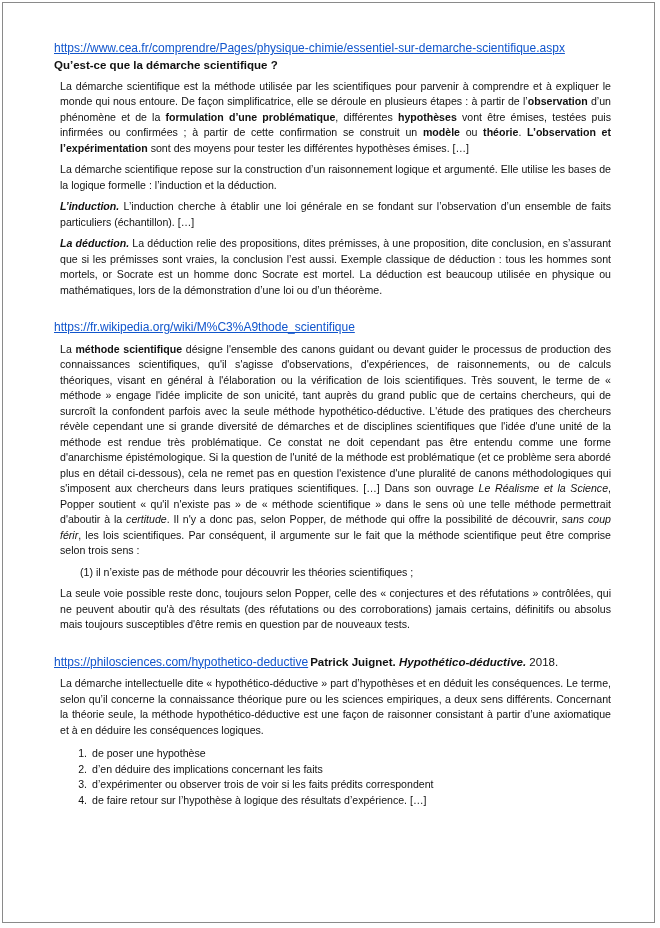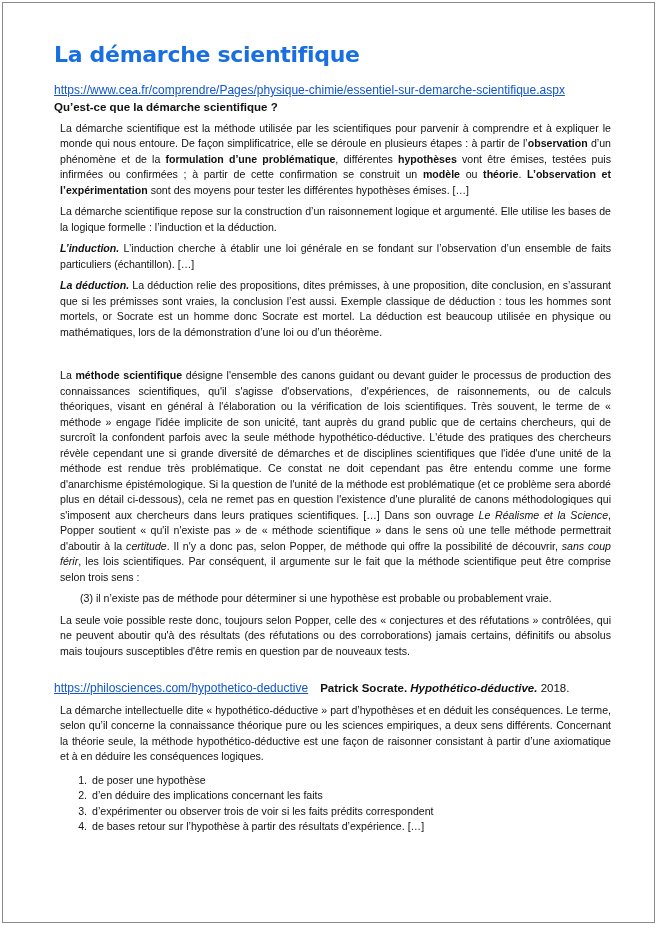--- a/index.html
+++ b/index.html
@@ -18,60 +18,60 @@
     font-size: 22px; font-weight: bold; color: #1a6fe0; line-height: 28px;
     letter-spacing: -0.3px;
   }
   a.link { color: #1155cc; text-decoration: underline; font-size: 12px; }
   h2 { margin: 0; font-size: 11.5px; font-weight: bold; line-height: 16px; }
   p { margin: 6px; text-align: justify; }
   .section-gap { height: 16px; }
   .indent { padding-left: 20px; }
   ol { margin: 8px; padding-left: 28px; }
   ol li { padding-left: 2px; }
-  .src-line { display: flex; align-items: baseline; gap: 12px; }
+  .src-line { display: flex; align-items: baseline; gap: 2px; }
   .src-line .cite { font-size: 11.5px; }
 </style>
 </head>
 <body>
 
 <div class="page">
   <div class="content">
 
-    <h1>La démarche scientifique</h1>
 
     <div>
       <a class="link" href="#">https://www.cea.fr/comprendre/Pages/physique-chimie/essentiel-sur-demarche-scientifique.aspx</a>
       <h2>Qu’est-ce que la démarche scientifique ?</h2>
       <p><span>La démarche scientifique est la méthode utilisée par les scientifiques pour parvenir à comprendre et à expliquer le monde qui nous entoure. De façon simplificatrice, elle se déroule en plusieurs étapes : à partir de l’</span><b>observation</b><span> d’un phénomène et de la </span><b>formulation d’une problématique</b><span>, différentes </span><b>hypothèses</b><span> vont être émises, testées puis infirmées ou confirmées ; à partir de cette confirmation se construit un </span><b>modèle</b><span> ou </span><b>théorie</b><span>. </span><b>L’observation et l’expérimentation</b><span> sont des moyens pour tester les différentes hypothèses émises. […]</span></p>
       <p>La démarche scientifique repose sur la construction d’un raisonnement logique et argumenté. Elle utilise les bases de la logique formelle : l’induction et la déduction.</p>
       <p><b><i>L’induction.</i></b><span> L’induction cherche à établir une loi générale en se fondant sur l’observation d’un ensemble de faits particuliers (échantillon). […]</span></p>
       <p><b><i>La déduction.</i></b><span> La déduction relie des propositions, dites prémisses, à une proposition, dite conclusion, en s’assurant que si les prémisses sont vraies, la conclusion l’est aussi. Exemple classique de déduction : tous les hommes sont mortels, or Socrate est un homme donc Socrate est mortel. La déduction est beaucoup utilisée en physique ou mathématiques, lors de la démonstration d’une loi ou d’un théorème.</span></p>
     </div>
 
     <div class="section-gap"></div>
 
     <div>
+      <a class="link" href="#">https://fr.wikipedia.org/wiki/M%C3%A9thode_scientifique</a>
       <p><span>La </span><b>méthode scientifique</b><span> désigne l'ensemble des canons guidant ou devant guider le processus de production des connaissances scientifiques, qu'il s'agisse d'observations, d'expériences, de raisonnements, ou de calculs théoriques, visant en général à l'élaboration ou la vérification de lois scientifiques. Très souvent, le terme de « méthode » engage l'idée implicite de son unicité, tant auprès du grand public que de certains chercheurs, qui de surcroît la confondent parfois avec la seule méthode hypothético-déductive. L'étude des pratiques des chercheurs révèle cependant une si grande diversité de démarches et de disciplines scientifiques que l'idée d'une unité de la méthode est rendue très problématique. Ce constat ne doit cependant pas être entendu comme une forme d'anarchisme épistémologique. Si la question de l'unité de la méthode est problématique (et ce problème sera abordé plus en détail ci-dessous), cela ne remet pas en question l'existence d'une pluralité de canons méthodologiques qui s'imposent aux chercheurs dans leurs pratiques scientifiques. […] Dans son ouvrage </span><i>Le Réalisme et la Science</i><span>, Popper soutient « qu'il n'existe pas » de « méthode scientifique » dans le sens où une telle méthode permettrait d'aboutir à la </span><i>certitude</i><span>. Il n'y a donc pas, selon Popper, de méthode qui offre la possibilité de découvrir, </span><i>sans coup férir</i><span>, les lois scientifiques. Par conséquent, il argumente sur le fait que la méthode scientifique peut être comprise selon trois sens :</span></p>
       <div class="indent">
-        <p>(3) il n’existe pas de méthode pour déterminer si une hypothèse est probable ou probablement vraie.</p>
+        <p>(1) il n’existe pas de méthode pour découvrir les théories scientifiques ;</p>
       </div>
       <p>La seule voie possible reste donc, toujours selon Popper, celle des « conjectures et des réfutations » contrôlées, qui ne peuvent aboutir qu'à des résultats (des réfutations ou des corroborations) jamais certains, définitifs ou absolus mais toujours susceptibles d'être remis en question par de nouveaux tests.</p>
     </div>
 
     <div class="section-gap"></div>
 
     <div>
       <div class="src-line">
         <a class="link" href="#">https://philosciences.com/hypothetico-deductive</a>
-        <span class="cite"><b>Patrick Socrate.</b> <b><i>Hypothético-déductive.</i></b> <span>2018.</span></span>
+        <span class="cite"><b>Patrick Juignet.</b> <b><i>Hypothético-déductive.</i></b> <span>2018.</span></span>
       </div>
       <p>La démarche intellectuelle dite « hypothético-déductive » part d’hypothèses et en déduit les conséquences. Le terme, selon qu’il concerne la connaissance théorique pure ou les sciences empiriques, a deux sens différents. Concernant la théorie seule, la méthode hypothético-déductive est une façon de raisonner consistant à partir d’une axiomatique et à en déduire les conséquences logiques.</p>
       <ol>
         <li>de poser une hypothèse</li>
         <li>d’en déduire des implications concernant les faits</li>
         <li>d’expérimenter ou observer trois de voir si les faits prédits correspondent</li>
-        <li>de bases retour sur l’hypothèse à partir des résultats d’expérience. […]</li>
+        <li>de faire retour sur l’hypothèse à logique des résultats d’expérience. […]</li>
       </ol>
     </div>
 
   </div>
 </div>
 
 </body></html>

